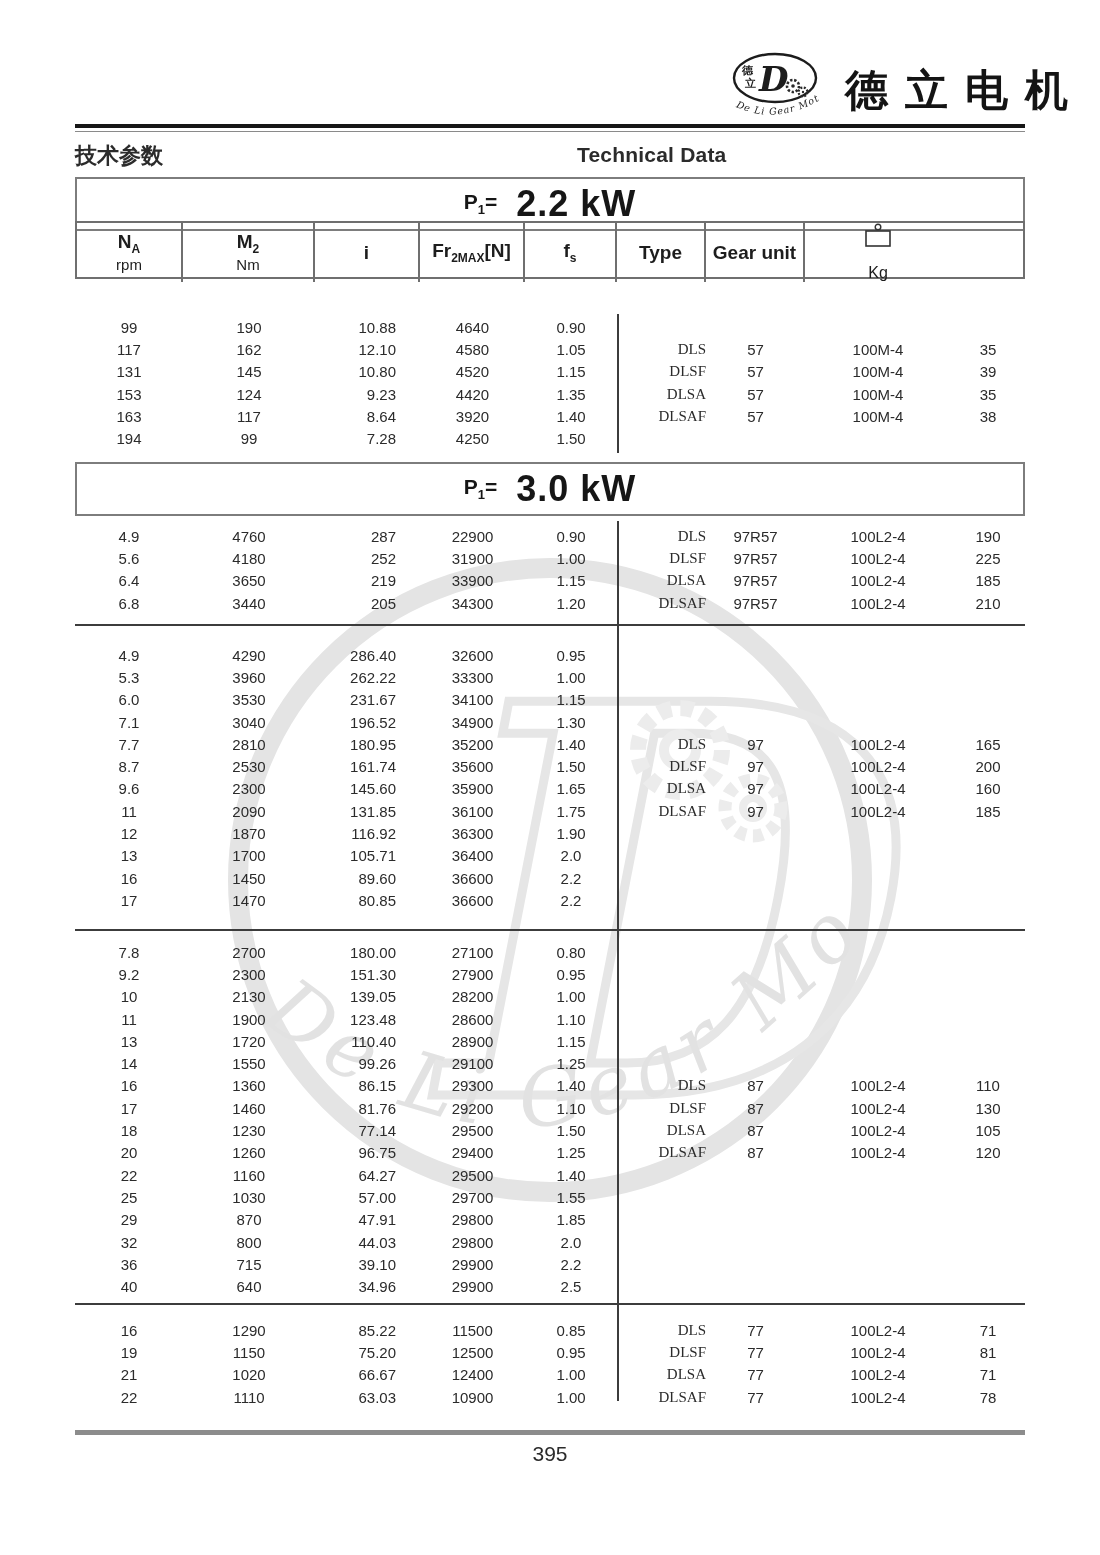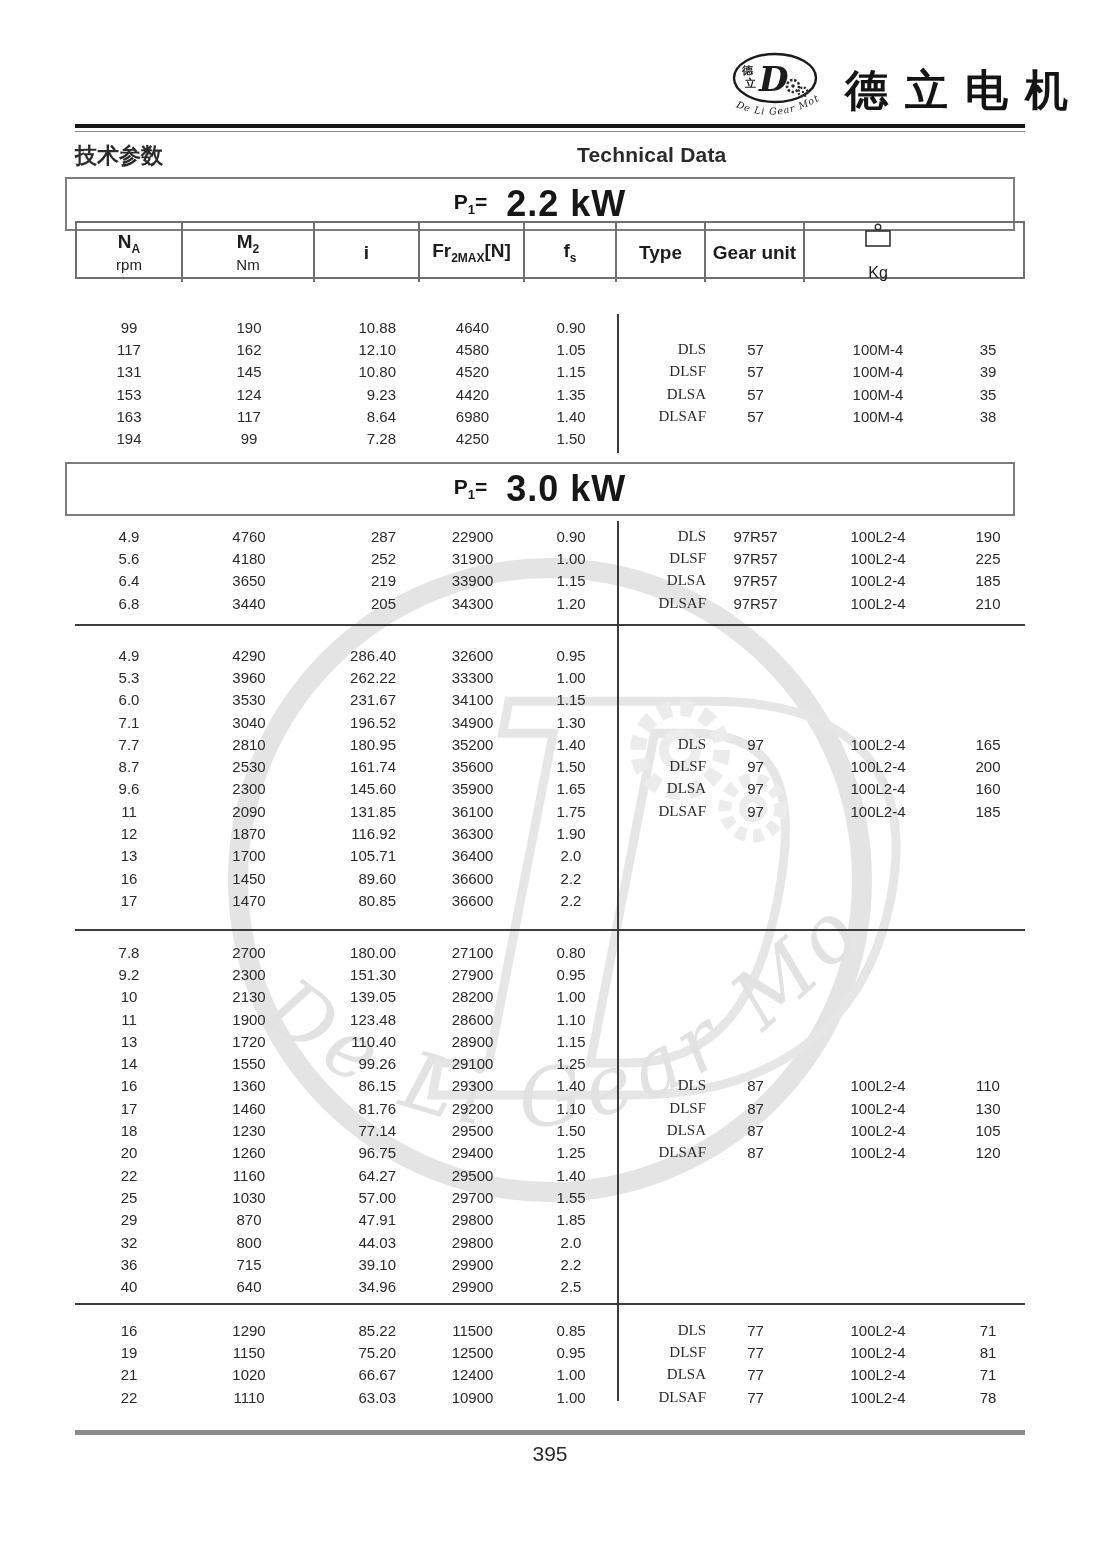--- a/index.html
+++ b/index.html
@@ -15,21 +15,21 @@
   .rule-top2{left:75px;top:131px;width:950px;height:1px;background:#8a8a8a;}
   .cn-title{left:75px;top:141px;font-size:22px;font-weight:bold;font-family:"DejaVu Sans", sans-serif;}
   .en-title{left:577px;top:143px;font-size:21px;font-weight:bold;letter-spacing:0.2px;}
 
   
   .logo-svg{left:726px;top:50px;width:116px;height:82px;}
   .brand{left:845px;top:62px;font-size:43px;font-weight:bold;letter-spacing:17px;
          font-family:"DejaVu Serif", serif;color:#141414;white-space:nowrap;}
 
   
-  .power-box{left:65px;width:946px;height:50px;border:2px solid #7d7d7d;background:#fff;
+  .power-box{left:75px;width:946px;height:50px;border:2px solid #7d7d7d;background:#fff;
              display:flex;align-items:center;justify-content:center;z-index:1;}
   .box-22{top:177px;}
   .box-30{top:462px;}
   .p-pre{font-size:21px;font-weight:bold;color:#161616;}
   .p-pre sub{font-size:13px;font-weight:bold;}
   .p-val{font-size:36px;font-weight:800;color:#161616;letter-spacing:1px;margin-left:19px;
          font-stretch:condensed;}
 
   
   .thead{left:75px;top:221px;width:946px;height:54px;border:2px solid #6f6f6f;display:grid;
@@ -185,21 +185,21 @@
         <div class="tcell c-fs">1.35</div>
         <div class="tcell c-type">DLSA</div>
         <div class="tcell c-gear">57</div>
         <div class="tcell c-motor">100M-4</div>
         <div class="tcell c-kg">35</div>
       </div>
       <div class="trow">
         <div class="tcell c-na">163</div>
         <div class="tcell c-m2">117</div>
         <div class="tcell c-i">8.64</div>
-        <div class="tcell c-fr">6980</div>
+        <div class="tcell c-fr">3920</div>
         <div class="tcell c-fs">1.40</div>
         <div class="tcell c-type">DLSAF</div>
         <div class="tcell c-gear">57</div>
         <div class="tcell c-motor">100M-4</div>
         <div class="tcell c-kg">38</div>
       </div>
       <div class="trow">
         <div class="tcell c-na">194</div>
         <div class="tcell c-m2">99</div>
         <div class="tcell c-i">7.28</div>

